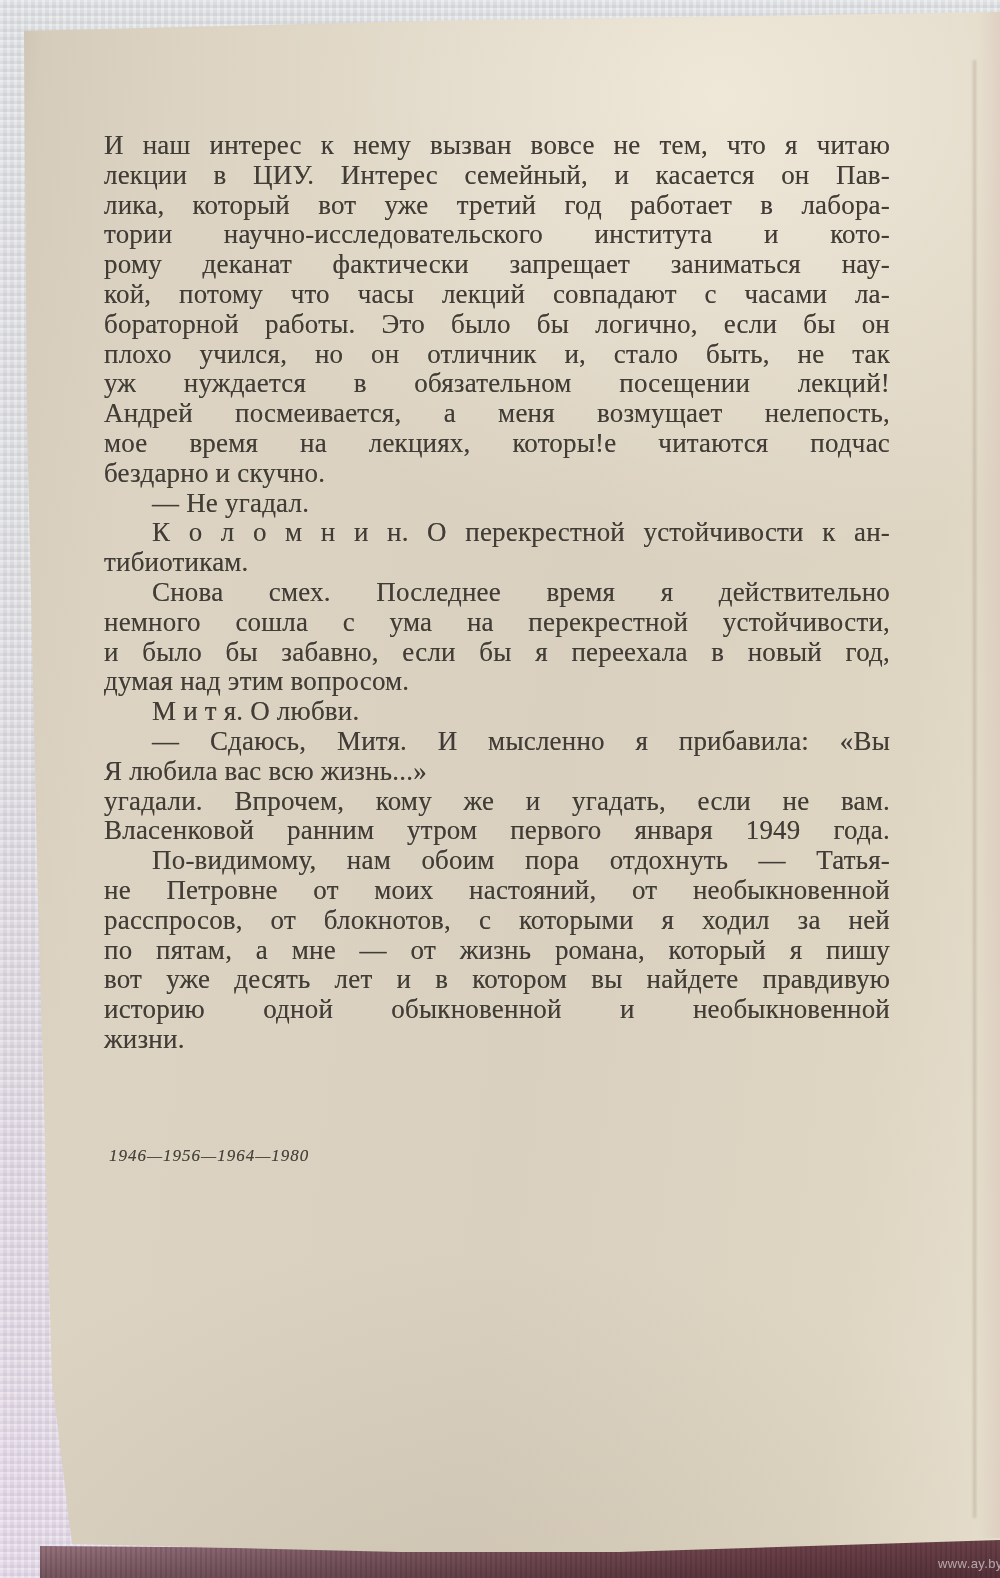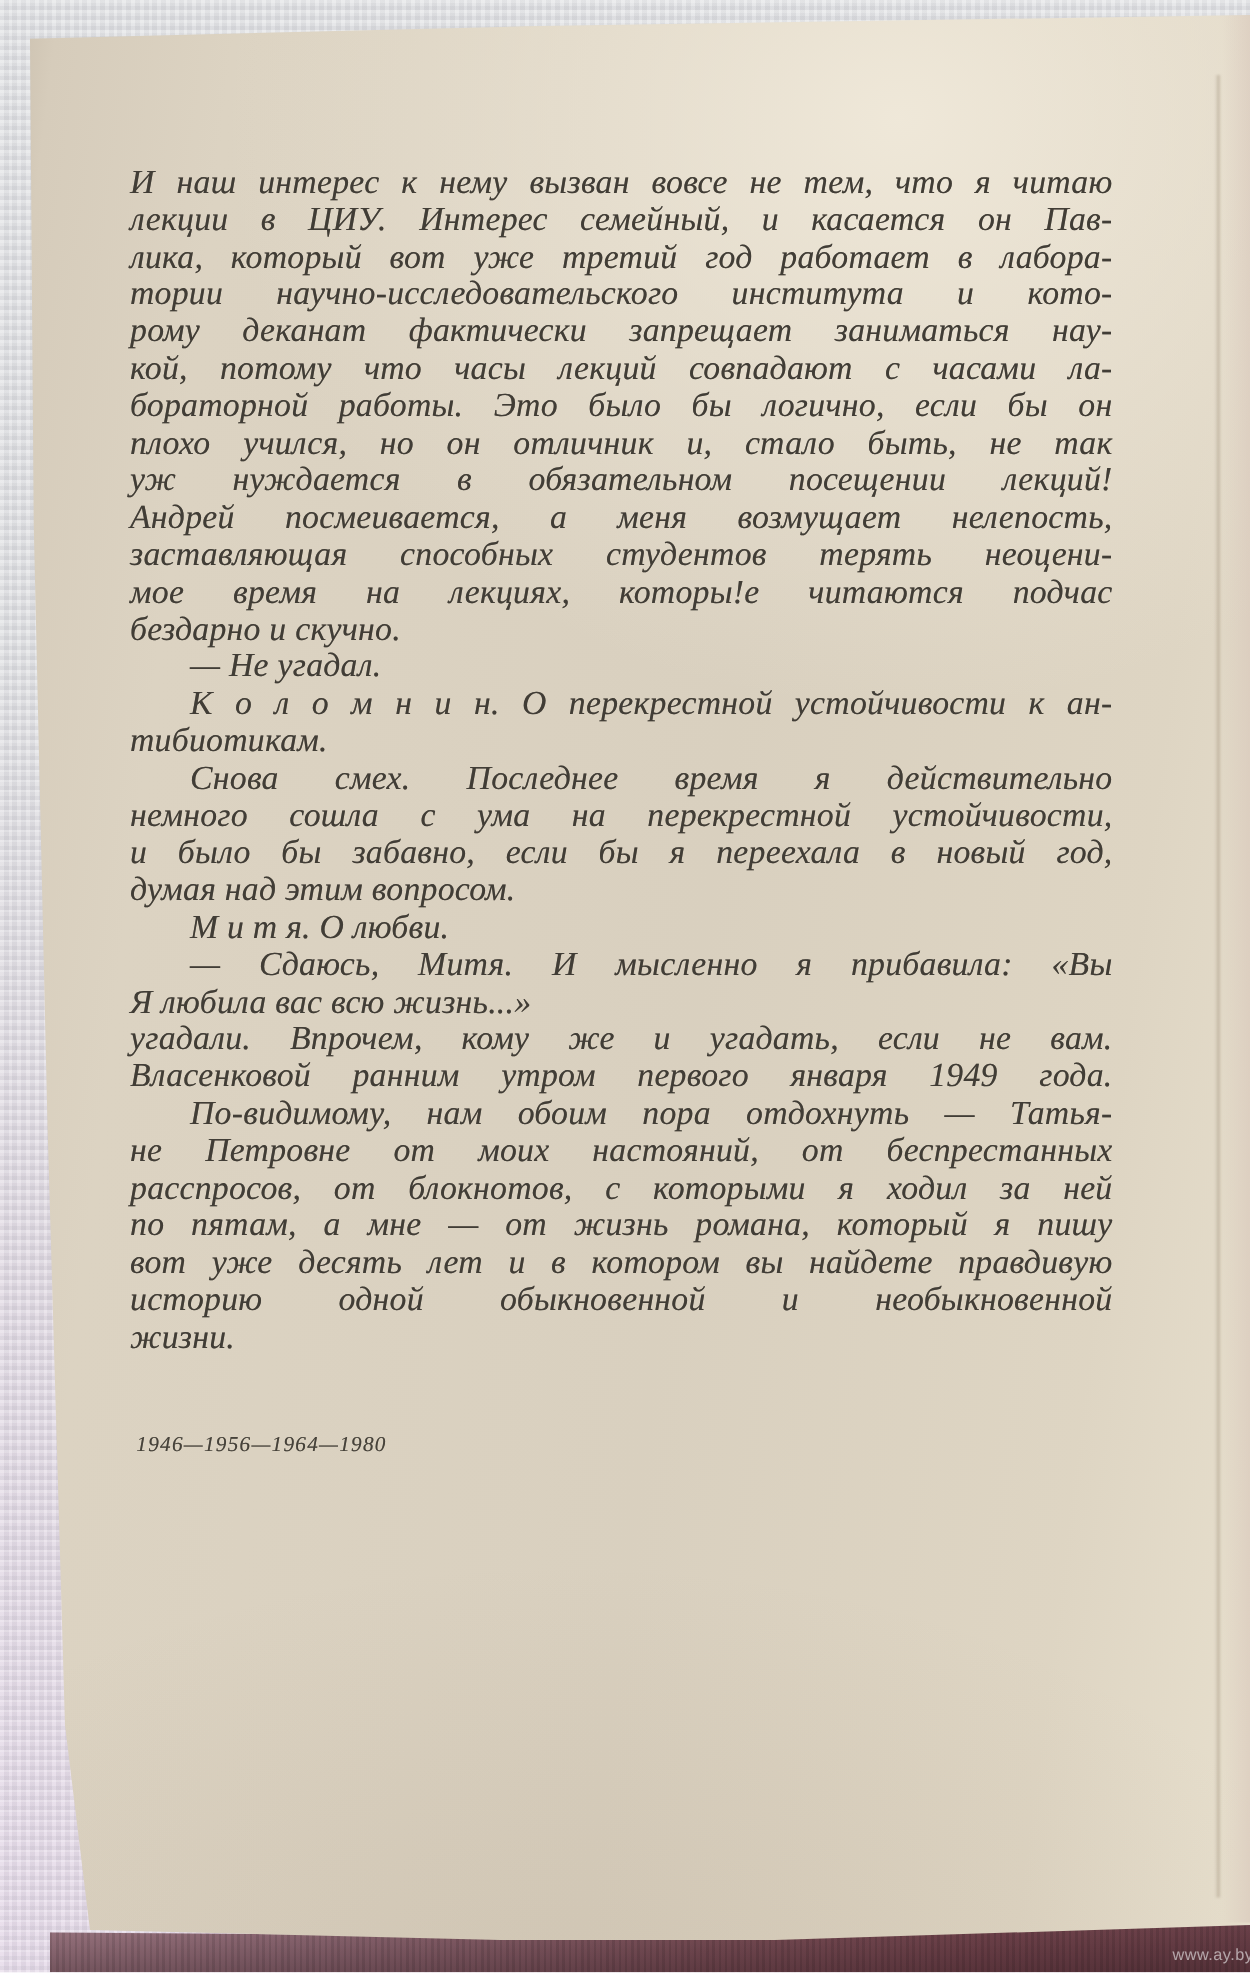--- a/index.html
+++ b/index.html
@@ -42,21 +42,20 @@
     position: absolute; left: 978px; right: 0; top: 12px; bottom: 40px;
     background: linear-gradient(90deg, rgba(219,201,188,0), rgba(216,198,186,.55));
   }
   
   .textcol {
     position: absolute; left: 104px; top: 131px; width: 786px;
     font-family: "Liberation Serif", "DejaVu Serif", serif;
     font-size: 27px; line-height: 29.8px; color: #413d36;
     letter-spacing: 0.2px;
     text-shadow: 0 0 .5px rgba(62,57,48,.55);
-    font-style: italic;
   }
   .tl { text-align: justify; text-align-last: justify; }
   .tl.last { text-align-last: left; }
   .tl.ind { text-indent: 48px; }
   .tl.gap { margin-top: 22px; }
   .colophon {
     position: absolute; left: 109px; top: 1146px;
     font-family: "Liberation Serif", "DejaVu Serif", serif;
     font-style: italic; font-size: 17px; color: #46423a; letter-spacing: 1px;
     text-shadow: 0 0 .5px rgba(62,57,48,.5);
@@ -79,37 +78,36 @@
         <div class="tl">И наш интерес к нему вызван вовсе не тем, что я читаю</div>
         <div class="tl">лекции в ЦИУ. Интерес семейный, и касается он Пав-</div>
         <div class="tl">лика, который вот уже третий год работает в лабора-</div>
         <div class="tl">тории научно-исследовательского института и кото-</div>
         <div class="tl">рому деканат фактически запрещает заниматься нау-</div>
         <div class="tl">кой, потому что часы лекций совпадают с часами ла-</div>
         <div class="tl">бораторной работы. Это было бы логично, если бы он</div>
         <div class="tl">плохо учился, но он отличник и, стало быть, не так</div>
         <div class="tl">уж нуждается в обязательном посещении лекций!</div>
         <div class="tl">Андрей посмеивается, а меня возмущает нелепость,</div>
-        <div class="tl">заставляющая способных студентов терять неоцени-</div>
         <div class="tl">мое время на лекциях, которы!е читаются подчас</div>
         <div class="tl last">бездарно и скучно.</div>
         <div class="tl last ind">— Не угадал.</div>
         <div class="tl ind">К&nbsp;о&nbsp;л&nbsp;о&nbsp;м&nbsp;н&nbsp;и&nbsp;н. О перекрестной устойчивости к ан-</div>
         <div class="tl last">тибиотикам.</div>
         <div class="tl ind">Снова смех. Последнее время я действительно</div>
         <div class="tl">немного сошла с ума на перекрестной устойчивости,</div>
         <div class="tl">и было бы забавно, если бы я переехала в новый год,</div>
         <div class="tl last">думая над этим вопросом.</div>
         <div class="tl last ind">М&nbsp;и&nbsp;т&nbsp;я. О любви.</div>
         <div class="tl ind">— Сдаюсь, Митя. И мысленно я прибавила: «Вы</div>
         <div class="tl last">Я любила вас всю жизнь...»</div>
         <div class="tl">угадали. Впрочем, кому же и угадать, если не вам.</div>
         <div class="tl">Власенковой ранним утром первого января 1949 года.</div>
         <div class="tl ind">По-видимому, нам обоим пора отдохнуть — Татья-</div>
-        <div class="tl">не Петровне от моих настояний, от беспрестанных</div>
+        <div class="tl">не Петровне от моих настояний, от необыкновенной</div>
         <div class="tl">расспросов, от блокнотов, с которыми я ходил за ней</div>
         <div class="tl">по пятам, а мне — от жизнь романа, который я пишу</div>
         <div class="tl">вот уже десять лет и в котором вы найдете правдивую</div>
         <div class="tl">историю одной обыкновенной и необыкновенной</div>
         <div class="tl last">жизни.</div>
       </div>
     <div class="colophon">1946—1956—1964—1980</div>
   </div>
   <div class="watermark">www.ay.by</div>
 </div>

